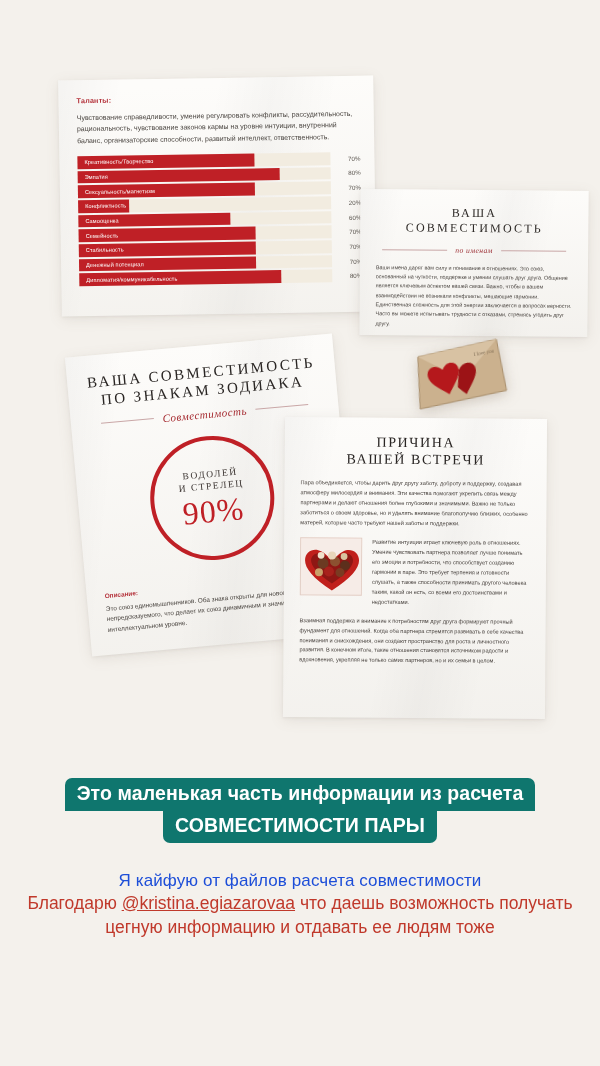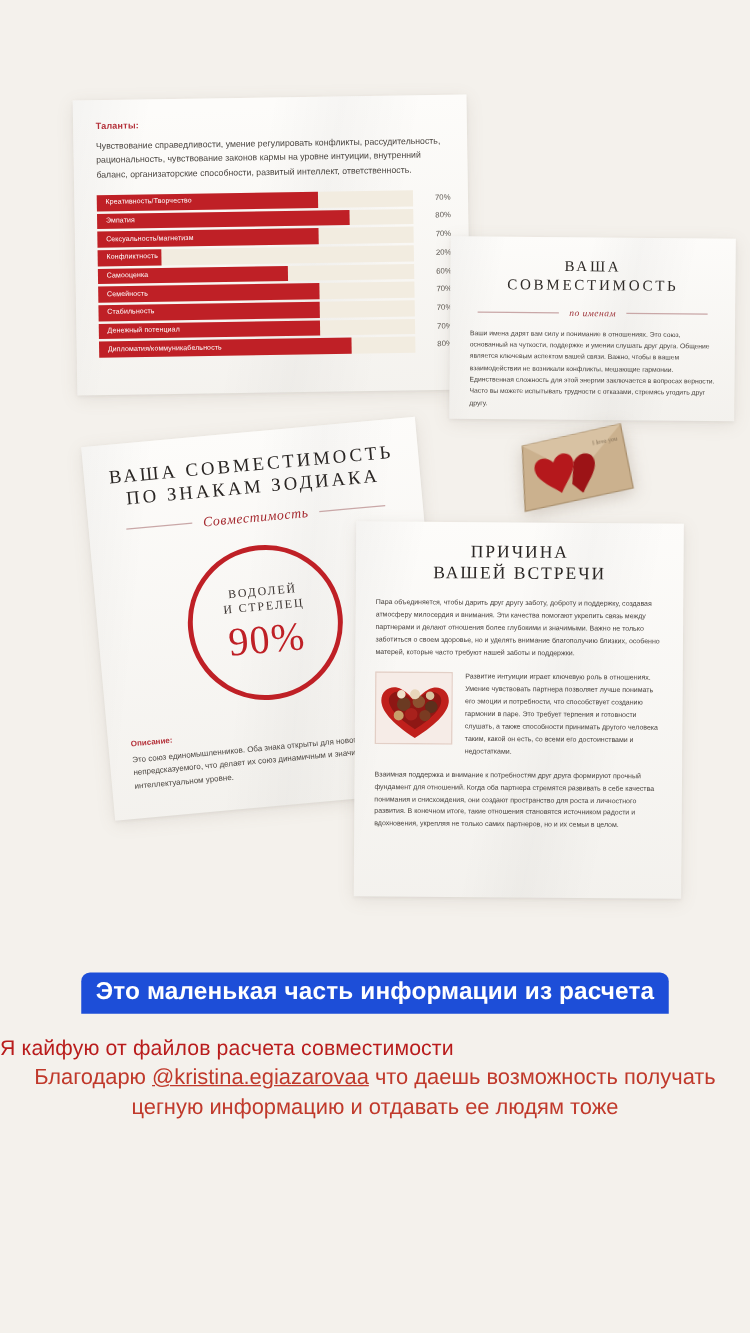--- a/index.html
+++ b/index.html
@@ -177,36 +177,36 @@
   .reason-mid .reason-p { margin-bottom: 0; flex: 1 1 auto; }
 
   
   #promo { position: absolute; left: 0; top: 778px; width: 600px; }
   .banner-lines {
     display: flex; flex-direction: column; align-items: center;
     line-height: 0;
   }
   .banner-line {
     display: inline-block;
-    background: #1d4ed8;
+    background: #0f766e;
     color: #ffffff;
     font-weight: 700;
     font-size: 19.5px;
     letter-spacing: .1px;
     padding: 5px 12px 6px;
     border-radius: 7px;
     white-space: nowrap;
     line-height: 1.12;
   }
   .banner-line.l1 { border-bottom-left-radius: 0; border-bottom-right-radius: 0; }
   .banner-line.l2 { border-top-left-radius: 0; border-top-right-radius: 0; margin-top: -1px; }
 
   .promo-kaif {
-    margin-top: 18px; text-align: left;
-    color: #b91c1c; font-size: 17px; letter-spacing: .1px;
+    margin-top: 28px; text-align: center;
+    color: #1d4ed8; font-size: 17px; letter-spacing: .1px;
   }
   .promo-thanks {
     text-align: center;
     color: #c0392b; font-size: 17.5px; line-height: 1.38;
     padding: 0 16px;
   }
   .mention { text-decoration: underline; }
 </style>
 </head>
 <body>
@@ -375,20 +375,21 @@
         <div class="reason-p">Развитие интуиции играет ключевую роль в отношениях. Умение чувствовать партнера позволяет лучше понимать его эмоции и потребности, что способствует созданию гармонии в паре. Это требует терпения и готовности слушать, а также способности принимать другого человека таким, какой он есть, со всеми его достоинствами и недостатками.</div>
       </div>
 
       <div class="reason-p">Взаимная поддержка и внимание к потребностям друг друга формируют прочный фундамент для отношений. Когда оба партнера стремятся развивать в себе качества понимания и снисхождения, они создают пространство для роста и личностного развития. В конечном итоге, такие отношения становятся источником радости и вдохновения, укрепляя не только самих партнеров, но и их семьи в целом.</div>
     </div>
   </div>
 
   <div id="promo">
     <div class="banner-lines">
       <span class="banner-line l1">Это маленькая часть информации из расчета</span>
+      <span class="banner-line l2">СОВМЕСТИМОСТИ ПАРЫ</span>
     </div>
 
     <div class="promo-kaif">Я кайфую от файлов расчета совместимости</div>
 
     <div class="promo-thanks">
       <span>Благодарю </span><span class="mention">@kristina.egiazarovaa</span><span> что даешь возможность получать цегную информацию и отдавать ее людям тоже</span>
     </div>
   </div>
 
 </div>

